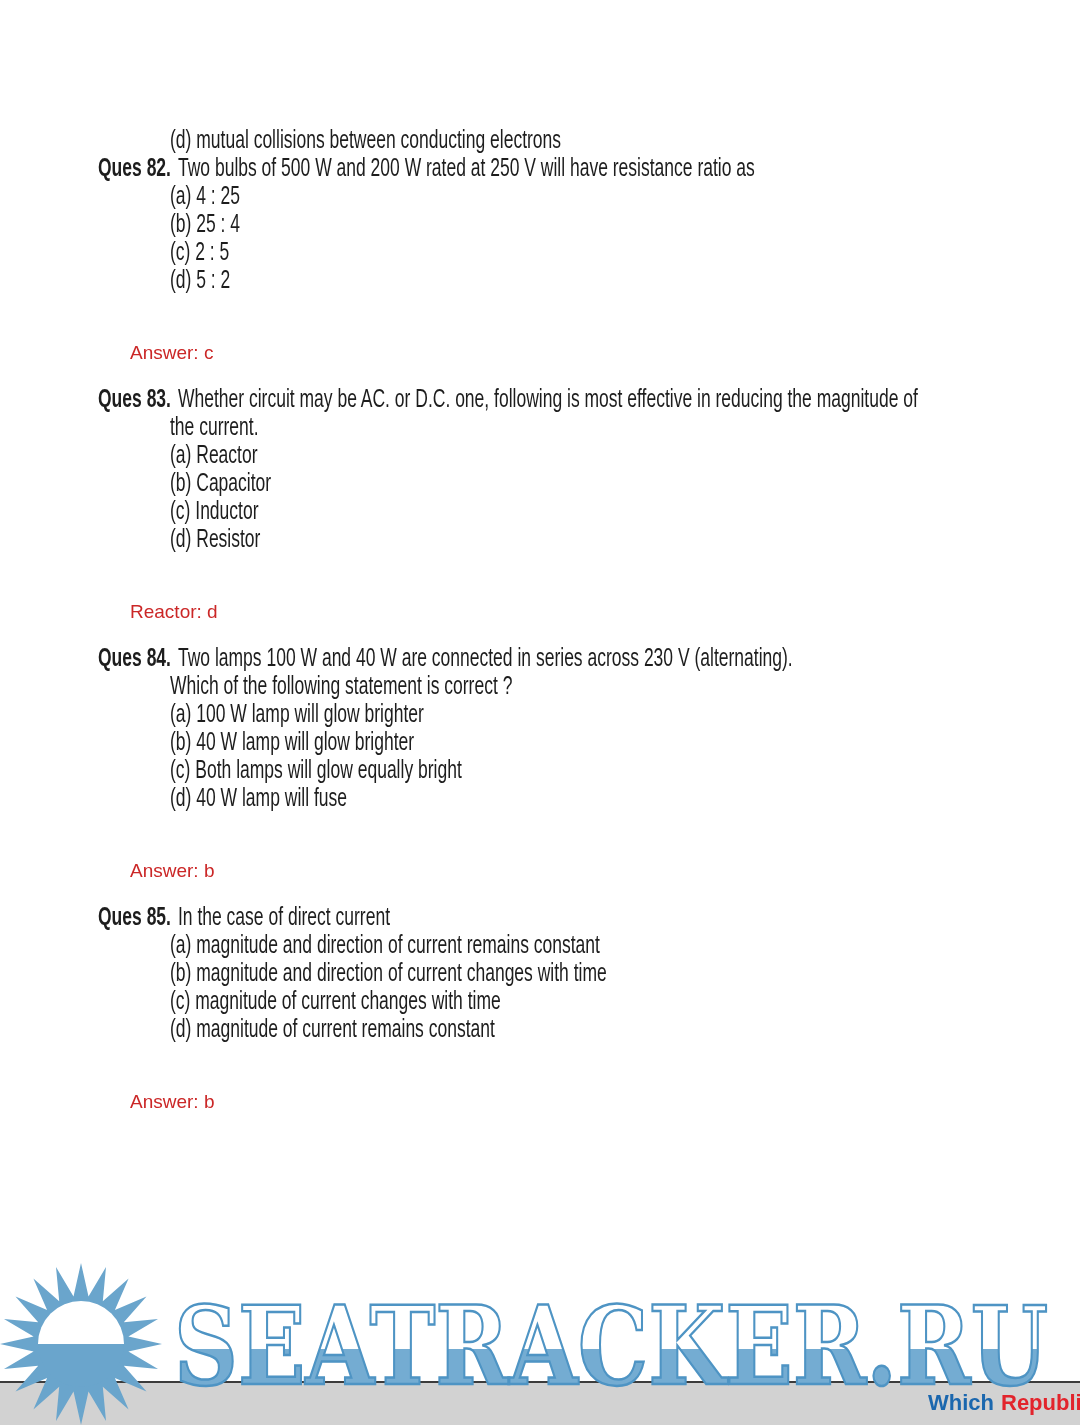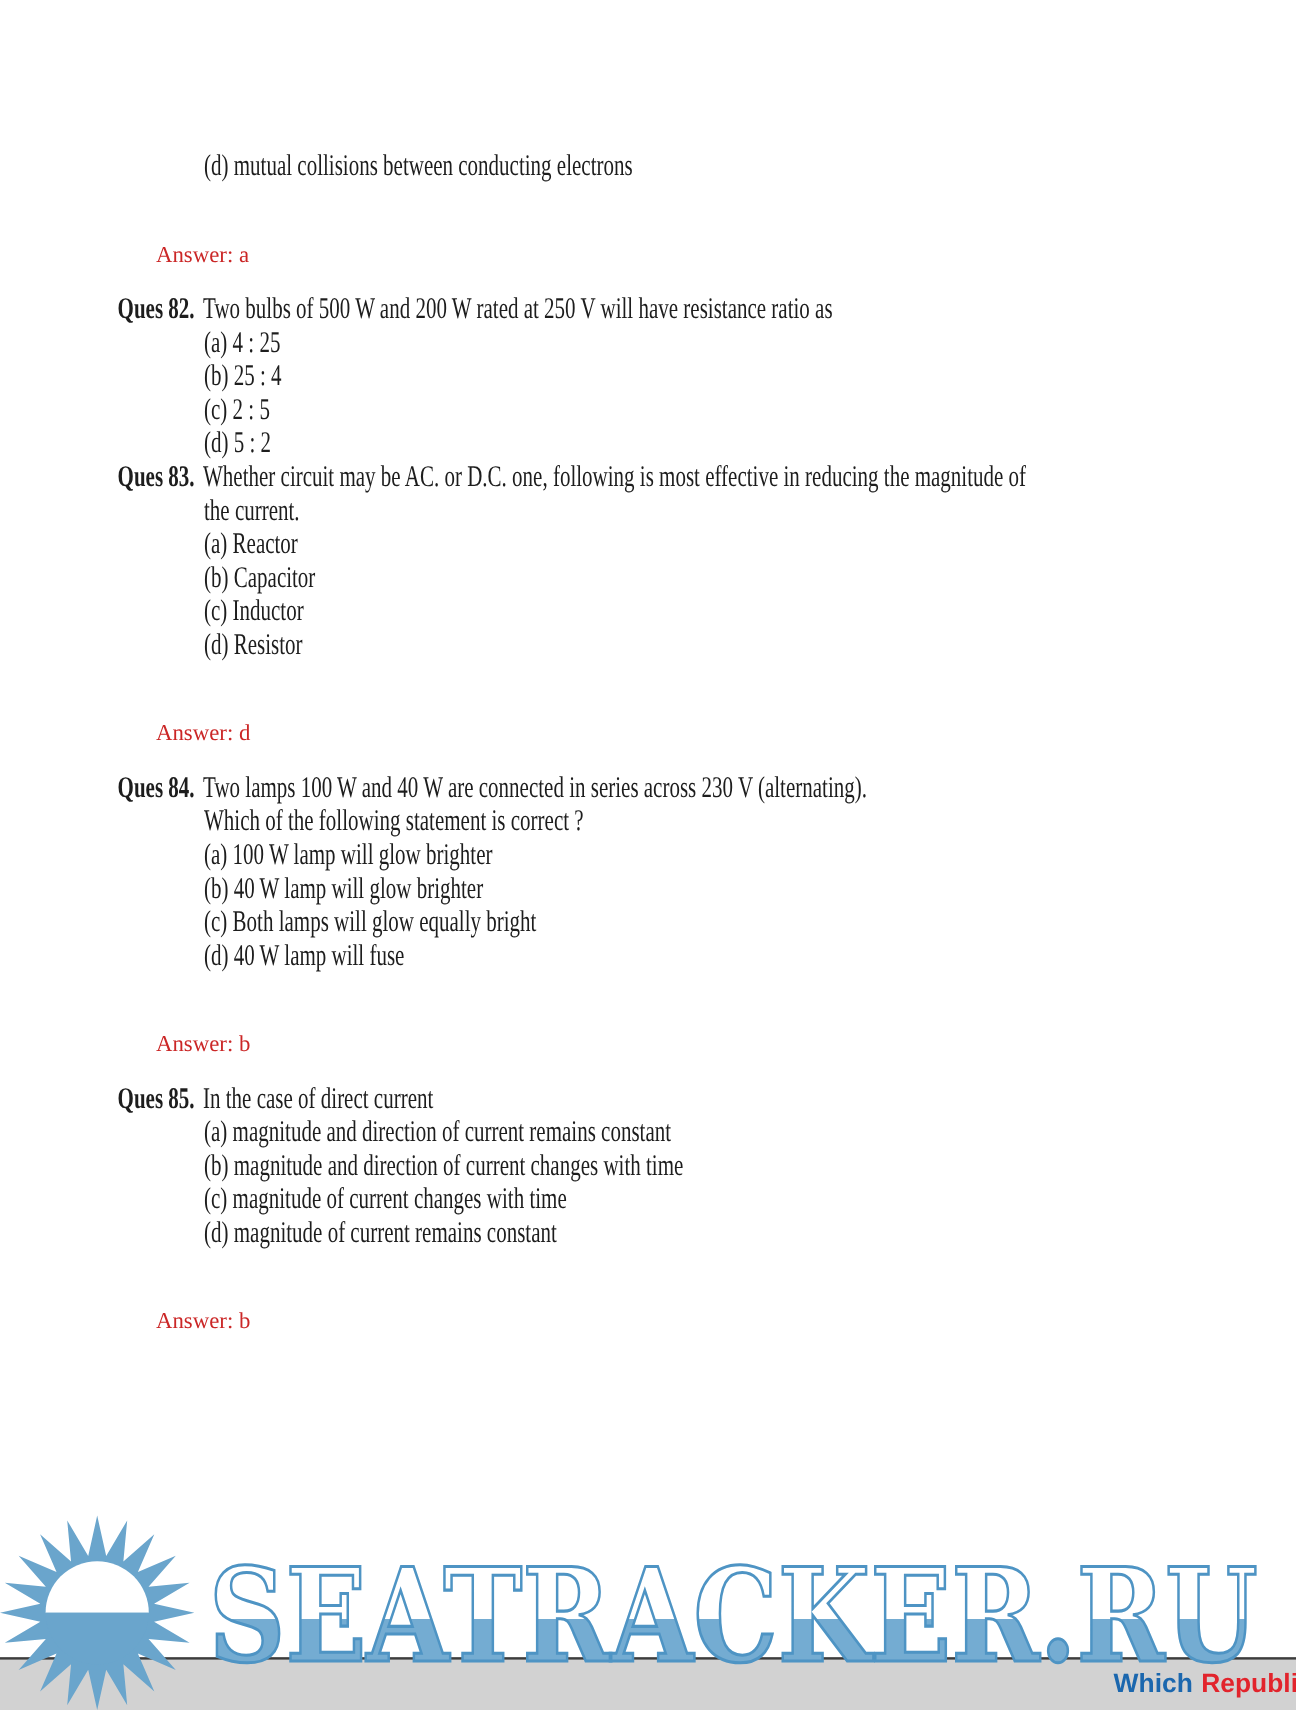--- a/index.html
+++ b/index.html
@@ -9,21 +9,20 @@
     overflow: hidden;
     position: relative;
     font-family: "Liberation Sans", sans-serif;
   }
 
   
   .doc {
     position: absolute; top: 0; left: 0; width: 1080px;
     padding-top: 125px;
     color: #1d1d1d;
-    font-family: Liberation Serif, serif;
   }
   .ln {
     height: 28px; line-height: 28px;
     font-size: 25px;
     white-space: nowrap;
     transform: scaleX(0.70);
     transform-origin: 0 50%;
   }
   .qline { margin-left: 98px; }
   .qlabel { font-weight: bold; margin-right: 10px; }
@@ -64,38 +63,38 @@
   }
   .brand-blue { color: #1b67ae; }
   .brand-red  { color: #e2242c; margin-left: 7px; }
 </style>
 </head>
 <body>
 
 <div class="doc">
 
   <div class="ln opt">(d) mutual collisions between conducting electrons</div>
-  <div class="answer">Answer: a</div>
 
   <div>
     <div class="ln qline"><span class="qlabel">Ques 82.</span><span>Two bulbs of 500 W and 200 W rated at 250 V will have resistance ratio as</span></div>
     <div class="ln opt">(a) 4 : 25</div>
     <div class="ln opt">(b) 25 : 4</div>
     <div class="ln opt">(c) 2 : 5</div>
     <div class="ln opt">(d) 5 : 2</div>
+    <div class="answer">Answer: c</div>
   </div>
 
   <div>
     <div class="ln qline"><span class="qlabel">Ques 83.</span><span>Whether circuit may be AC. or D.C. one, following is most effective in reducing the magnitude of</span></div>
     <div class="ln cont">the current.</div>
     <div class="ln opt">(a) Reactor</div>
     <div class="ln opt">(b) Capacitor</div>
     <div class="ln opt">(c) Inductor</div>
     <div class="ln opt">(d) Resistor</div>
-    <div class="answer">Answer: d</div>
+    <div class="answer">Reactor: d</div>
   </div>
 
   <div>
     <div class="ln qline"><span class="qlabel">Ques 84.</span><span>Two lamps 100 W and 40 W are connected in series across 230 V (alternating).</span></div>
     <div class="ln cont">Which of the following statement is correct ?</div>
     <div class="ln opt">(a) 100 W lamp will glow brighter</div>
     <div class="ln opt">(b) 40 W lamp will glow brighter</div>
     <div class="ln opt">(c) Both lamps will glow equally bright</div>
     <div class="ln opt">(d) 40 W lamp will fuse</div>
     <div class="answer">Answer: b</div>

